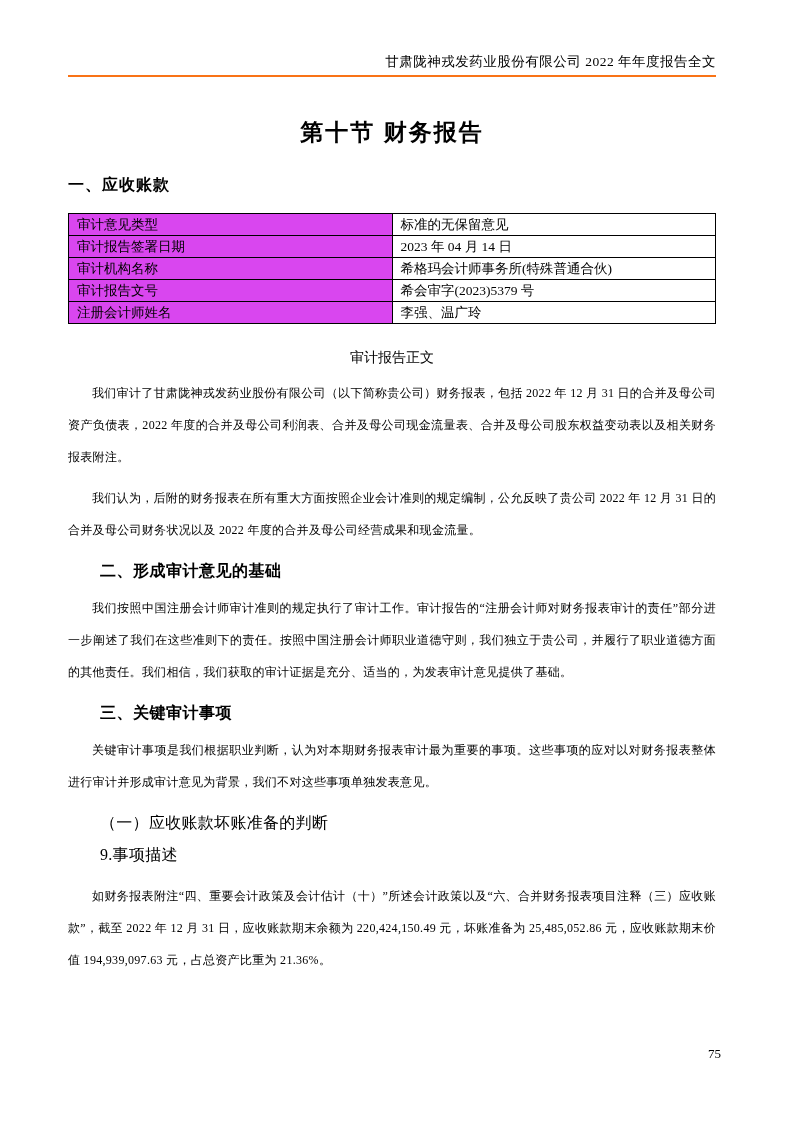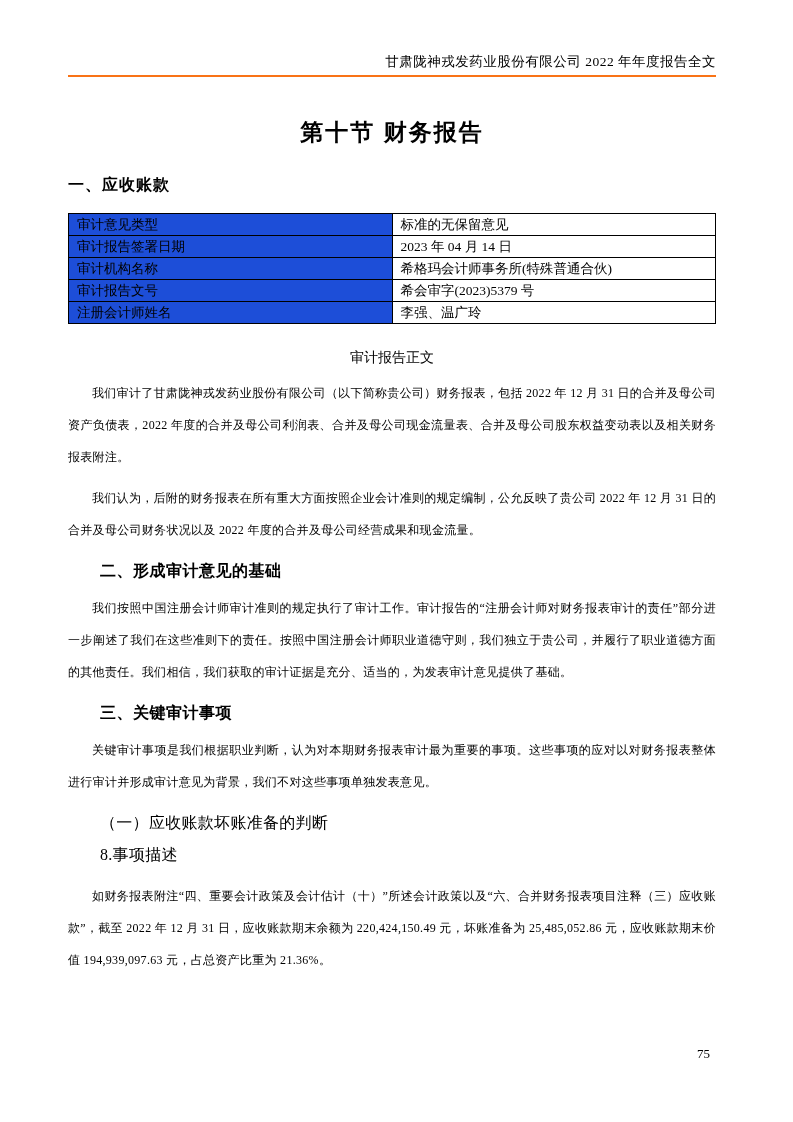--- a/index.html
+++ b/index.html
@@ -41,21 +41,21 @@
     border-collapse: collapse;
     margin-top: 17px;
     font-size: 13.5px;
   }
   table.audit td {
     border: 1px solid #000000;
     height: 21px;
     padding: 0 8px;
     vertical-align: middle;
   }
-  table.audit td.k { width: 50%; background: #1d4ed8; }
+  table.audit td.k { width: 50%; background: #d946ef; }
   .body-caption {
     margin-top: 24px;
     text-align: center;
     font-size: 14px;
     line-height: 20px;
   }
   .inner-heading {
     margin: 13px 0 9px 0;
     font-size: 16px;
     font-weight: bold;
@@ -74,21 +74,21 @@
   }
   .sub-line {
     margin: 0;
     font-size: 16px;
     line-height: 32px;
     text-indent: 2em;
     letter-spacing: 0.3px;
   }
   .page-num {
     position: absolute;
-    right: 83px;
+    right: 72px;
     bottom: 60px;
     font-size: 13px;
   }
 </style>
 </head>
 <body>
 
 <div class="page">
 
   <div class="header-line">
@@ -129,19 +129,19 @@
   <p class="para">我们审计了甘肃陇神戎发药业股份有限公司（以下简称贵公司）财务报表，包括 2022 年 12 月 31 日的合并及母公司资产负债表，2022 年度的合并及母公司利润表、合并及母公司现金流量表、合并及母公司股东权益变动表以及相关财务报表附注。</p>
   <p class="para">我们认为，后附的财务报表在所有重大方面按照企业会计准则的规定编制，公允反映了贵公司 2022 年 12 月 31 日的合并及母公司财务状况以及 2022 年度的合并及母公司经营成果和现金流量。</p>
 
   <div class="inner-heading">二、形成审计意见的基础</div>
   <p class="para">我们按照中国注册会计师审计准则的规定执行了审计工作。审计报告的“注册会计师对财务报表审计的责任”部分进一步阐述了我们在这些准则下的责任。按照中国注册会计师职业道德守则，我们独立于贵公司，并履行了职业道德方面的其他责任。我们相信，我们获取的审计证据是充分、适当的，为发表审计意见提供了基础。</p>
 
   <div class="inner-heading">三、关键审计事项</div>
   <p class="para">关键审计事项是我们根据职业判断，认为对本期财务报表审计最为重要的事项。这些事项的应对以对财务报表整体进行审计并形成审计意见为背景，我们不对这些事项单独发表意见。</p>
 
   <div class="sub-line">（一）应收账款坏账准备的判断</div>
-  <div class="sub-line">8.事项描述</div>
+  <div class="sub-line">9.事项描述</div>
 
   <p class="para">如财务报表附注“四、重要会计政策及会计估计（十）”所述会计政策以及“六、合并财务报表项目注释（三）应收账款”，截至 2022 年 12 月 31 日，应收账款期末余额为 220,424,150.49 元，坏账准备为 25,485,052.86 元，应收账款期末价值 194,939,097.63 元，占总资产比重为 21.36%。</p>
 
   <div class="page-num">75</div>
 
 </div>
 
 </body></html>

